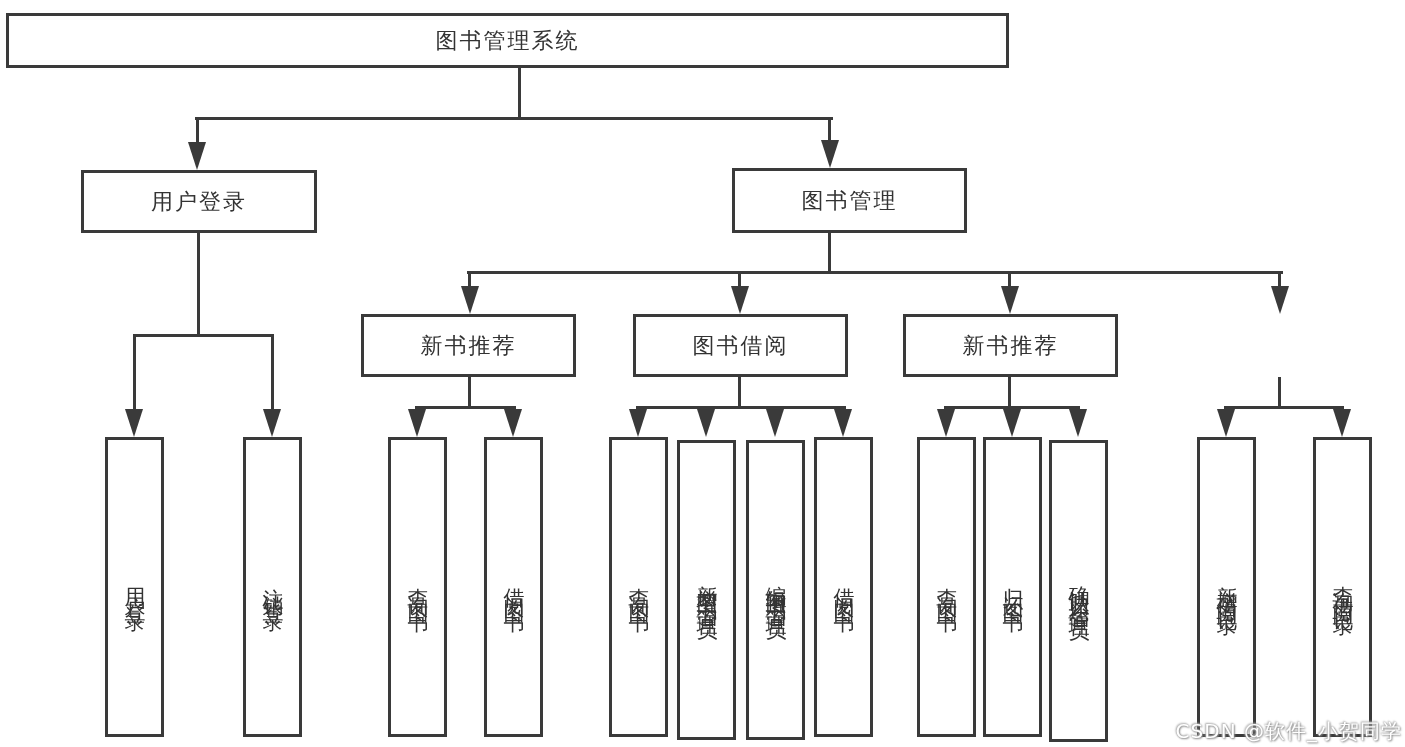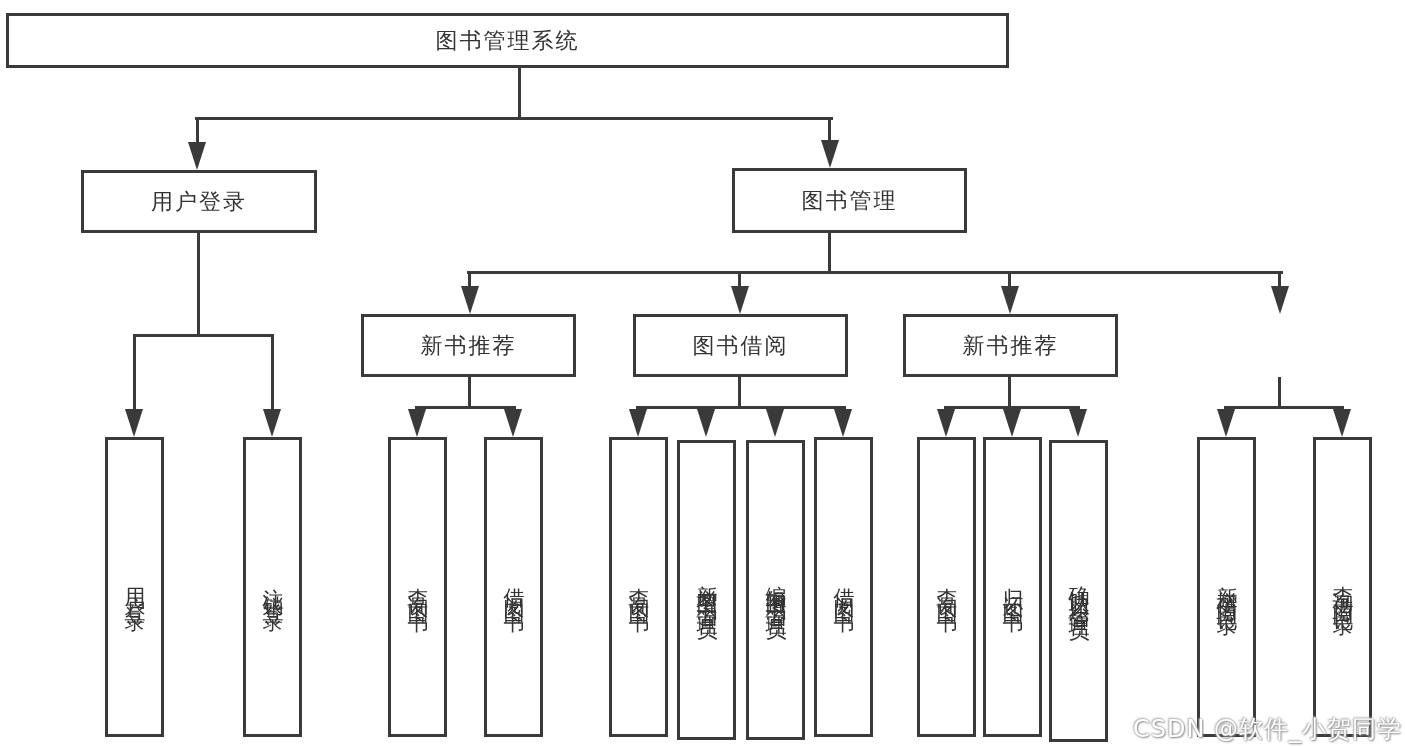--- a/index.html
+++ b/index.html
@@ -42,21 +42,21 @@
     width: 0;
     height: 0;
     border-left: 9px solid transparent;
     border-right: 9px solid transparent;
     border-top: 28px solid #3a3a3a;
   }
   .watermark {
     position: absolute;
     right: 3px;
     bottom: 2px;
-    font-size: 24px;
+    font-size: 20px;
     letter-spacing: 1px;
     color: #ffffff;
     text-shadow: 1px 1px 2px #8d8d8d, -1px -1px 2px #b5b5b5, 0 0 2px #9a9a9a;
     z-index: 10;
     white-space: nowrap;
     margin-left: 44px;
   }
 </style>
 </head>
 <body>

